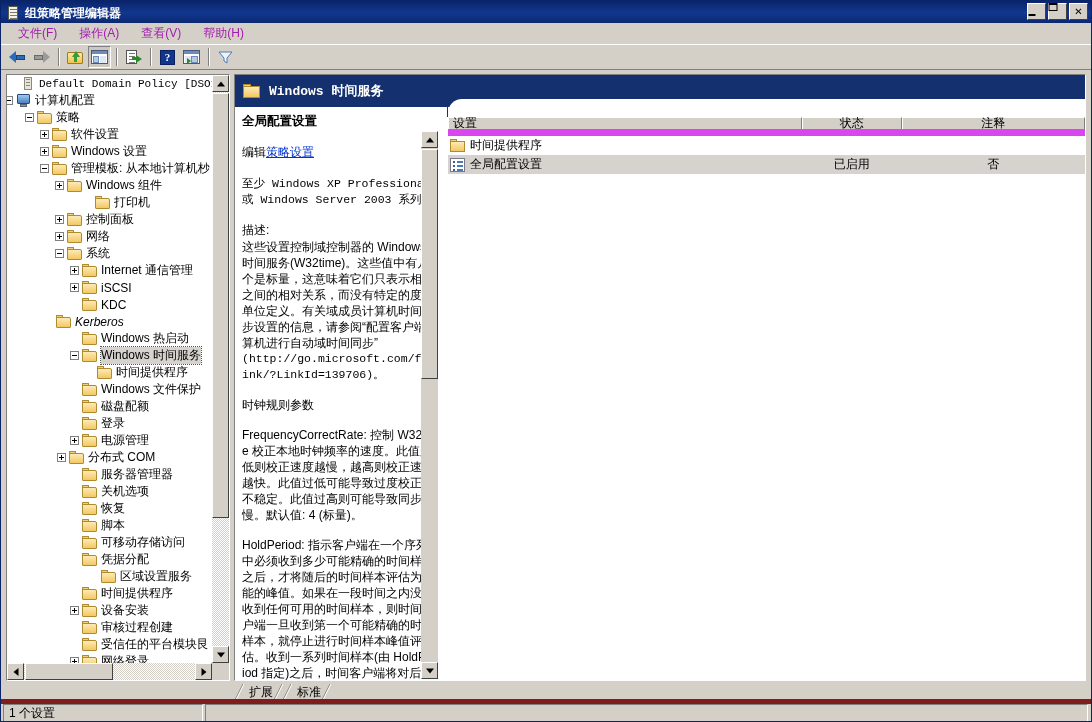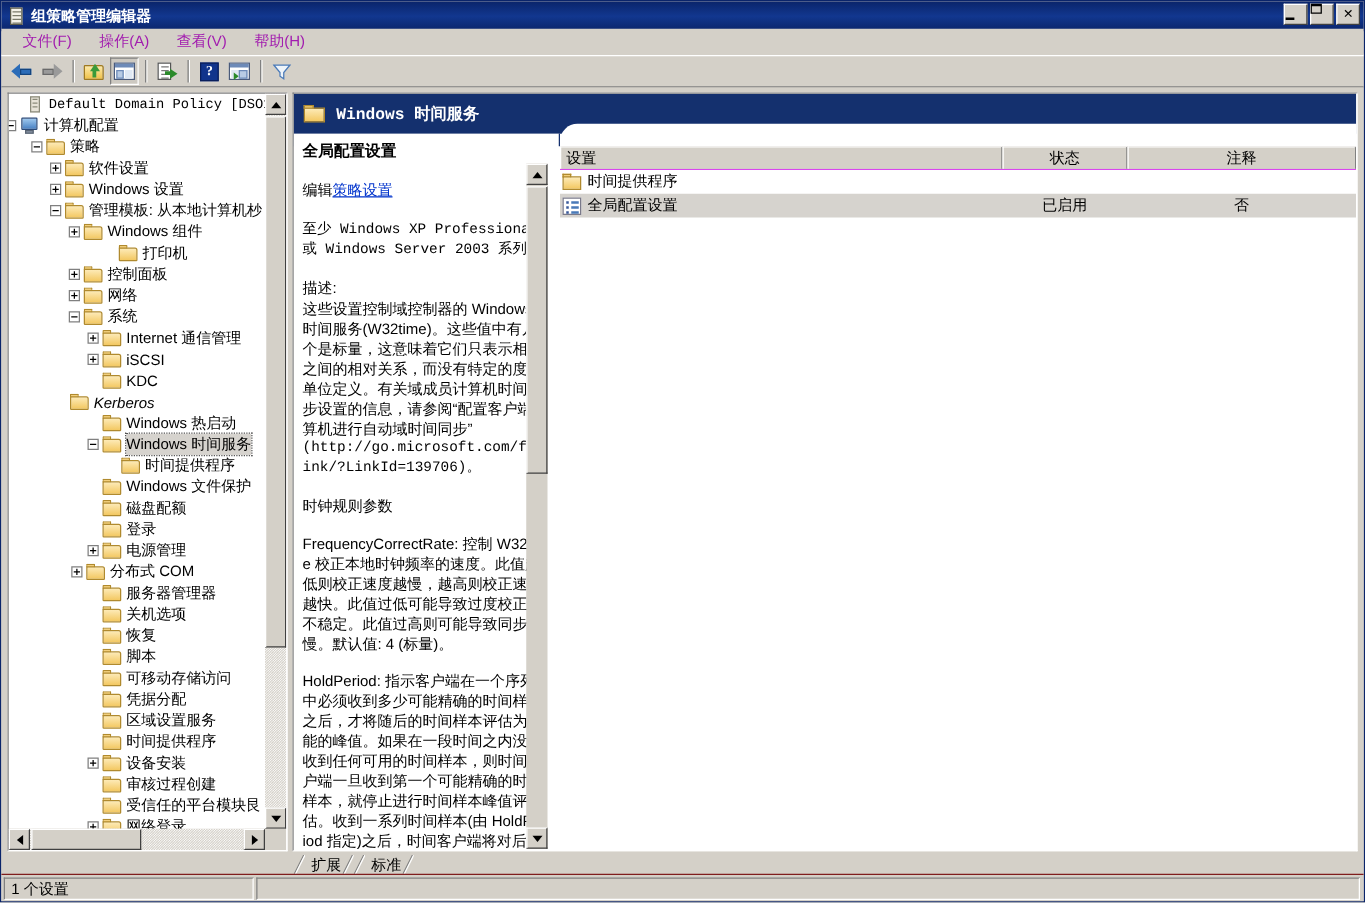--- a/index.html
+++ b/index.html
@@ -335,21 +335,21 @@
   
   .listview {
     position: absolute; left: 213px; top: 42px;
     right: 0; bottom: 0;
     background: #fff;
     overflow: hidden;
   }
   .lv-header {
     display: flex; height: 19px;
     background: #d4d0c8;
-    border-bottom: 1px solid #d946ef;
+    border-bottom: 7px solid #d946ef;
   }
   .lv-col {
     border-right: 1px solid #808080;
     border-top: 1px solid #ffffff;
     border-left: 1px solid #ffffff;
     background: #d4d0c8;
     font-size: 12px; color: #000;
     display: flex; align-items: center;
     padding-left: 4px;
     cursor: default;
@@ -389,21 +389,21 @@
   }
   .tab-underline {
     position: absolute; left: 0; top: 17px; width: 852px; height: 1px; background: #808080;
   }
 
   
   .statusbar {
     position: absolute; left: 0; bottom: 0;
     width: 1090px; height: 22px;
     background: #d4d0c8;
-    border-top: 1px solid #7f1d1d;
+    border-top: 5px solid #7f1d1d;
     display: flex; align-items: center;
   }
   .status-cell {
     height: 18px; margin: 1px 0 0 2px;
     border: 1px solid;
     border-color: #808080 #ffffff #ffffff #808080;
     display: flex; align-items: center;
     padding: 0 5px;
     font-size: 12px; color: #000;
     font-family: "Liberation Sans", sans-serif;
@@ -765,21 +765,21 @@
             <span class="tlabel">可移动存储访问</span>
           </div>
           <div class="tnode" style="padding-left: 63px;">
             <span class="exp none"></span>
             <span class="tfolder">
               <span class="tab"></span>
               <span class="bod"></span>
             </span>
             <span class="tlabel">凭据分配</span>
           </div>
-          <div class="tnode" style="padding-left: 63px;">
+          <div class="tnode" style="padding-left: 63px; margin-left: 19px;">
             <span class="exp none"></span>
             <span class="tfolder">
               <span class="tab"></span>
               <span class="bod"></span>
             </span>
             <span class="tlabel">区域设置服务</span>
           </div>
           <div class="tnode" style="padding-left: 63px;">
             <span class="exp none"></span>
             <span class="tfolder">

